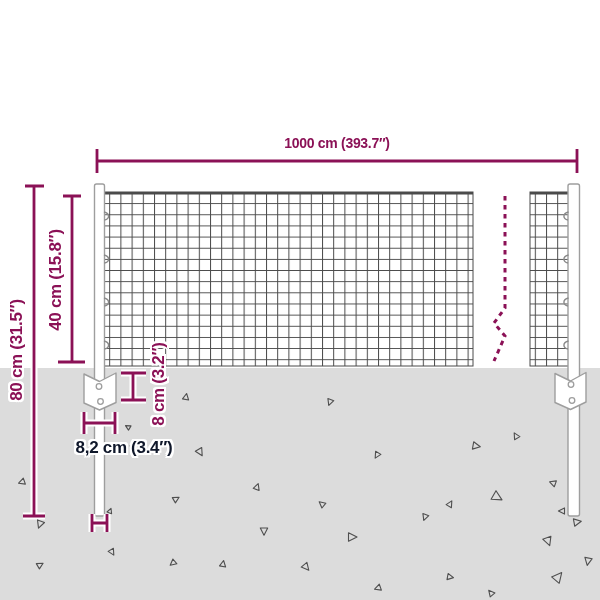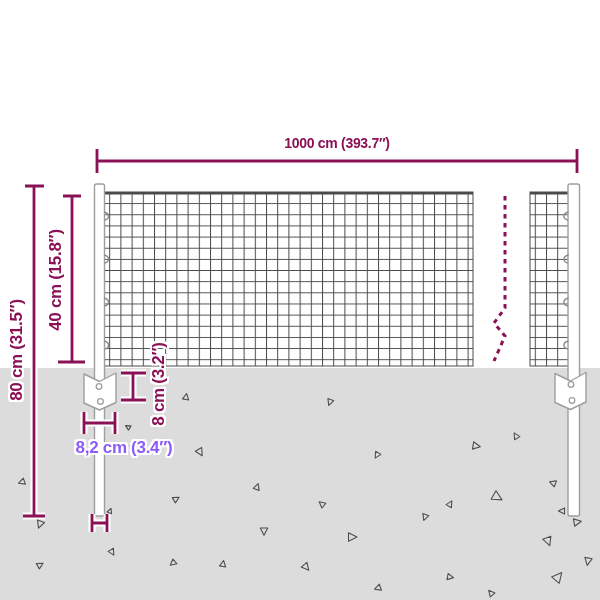--- a/index.html
+++ b/index.html
@@ -122,14 +122,14 @@
         <polygon points="581.3,521.2 574.7,526.2 573.4,518.9" fill="none" stroke="#4f4f4f" stroke-width="1.1" stroke-linejoin="round"></polygon>
         <polygon points="549.7,545.7 542.7,539.2 550.9,536.2" fill="none" stroke="#4f4f4f" stroke-width="1.1" stroke-linejoin="round"></polygon>
         <polygon points="111.0,508.3 111.6,513.7 107.0,512.0" fill="none" stroke="#4f4f4f" stroke-width="1.1" stroke-linejoin="round"></polygon>
       </g>
   </svg>
 
   <div class="dim-label lg" style="left: 337px; top: 143px; color: rgb(139, 17, 86);">1000 cm (393.7″)</div>
   <div class="dim-label rot" style="left: 16px; top: 350px; color: rgb(139, 17, 86);">80 cm (31.5″)</div>
   <div class="dim-label rot" style="left: 55px; top: 280px; color: rgb(139, 17, 86);">40 cm (15.8″)</div>
   <div class="dim-label rot" style="left: 158px; top: 384px; color: rgb(139, 17, 86);">8 cm (3.2″)</div>
-  <div class="dim-label" style="left: 100px; top: 447px; color: #8b5cf6; padding-left: 48px;">8,2 cm (3.4″)</div>
+  <div class="dim-label" style="left: 100px; top: 447px; color: #0f172a; padding-left: 48px;">8,2 cm (3.4″)</div>
 </div>
 
 </body></html>

